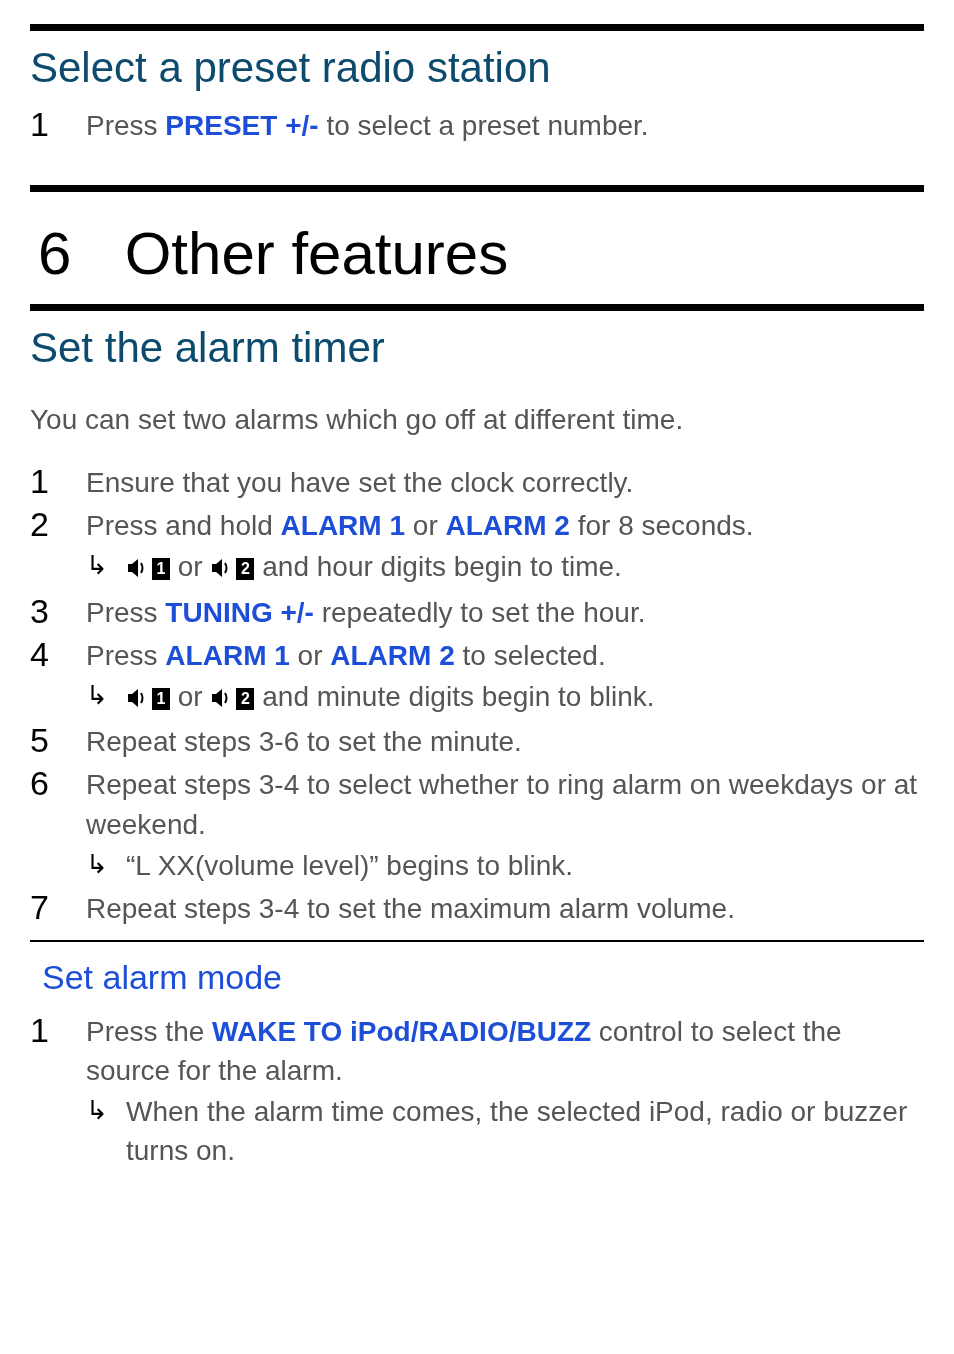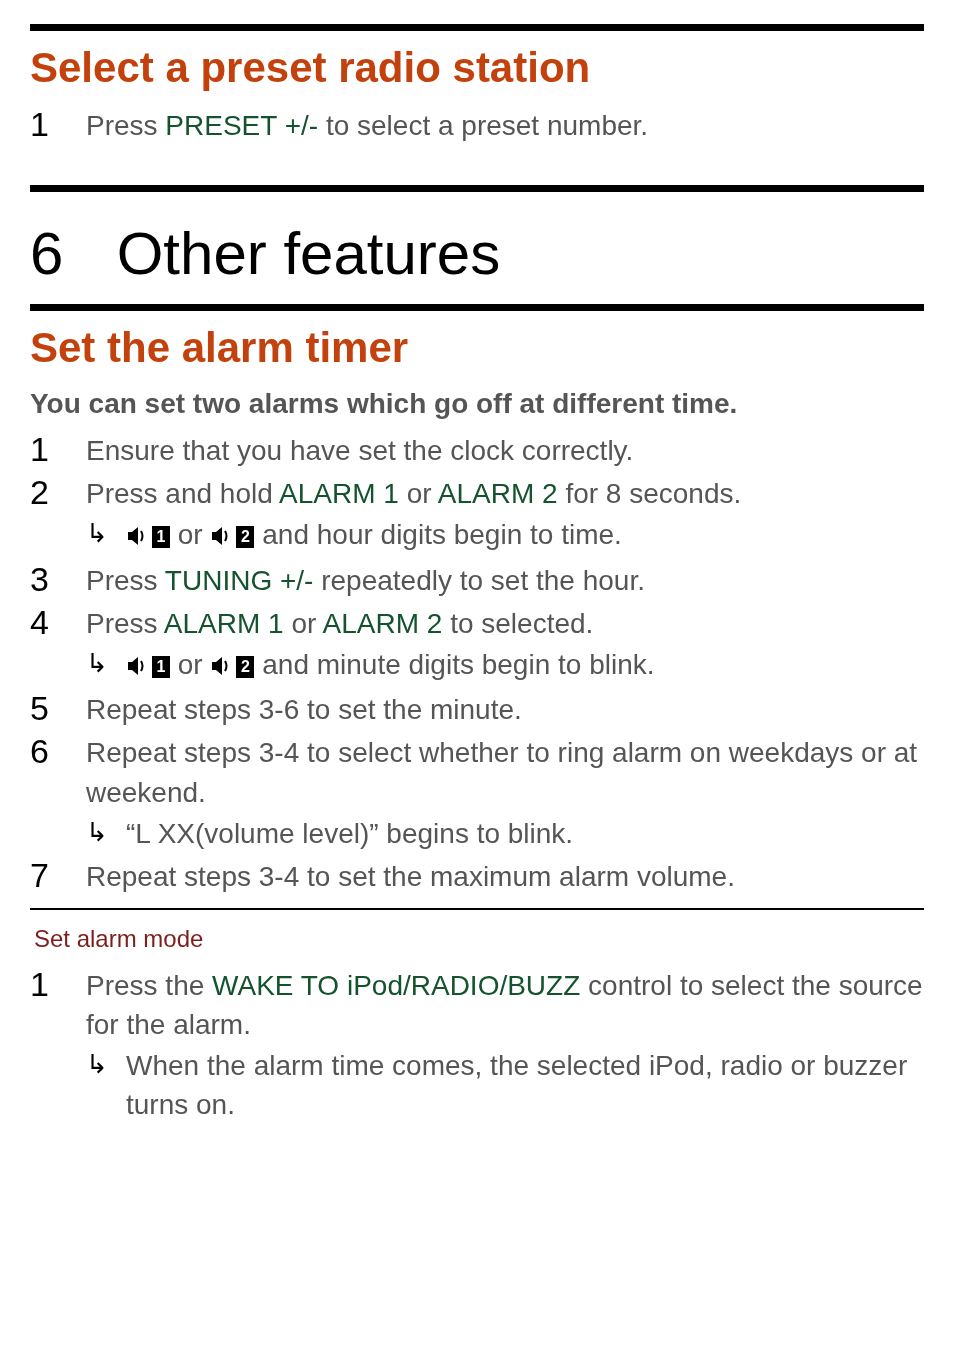--- a/index.html
+++ b/index.html
@@ -23,46 +23,45 @@
       border-top: 7px solid #000;
       margin: 4px 0 8px 0;
     }
     .hr-thin {
       border: none;
       border-top: 2px solid #000;
       margin: 12px 0;
     }
     .h2 {
       font-size: 42px;
-      color: #c2410c;
-      font-weight: bold;
+      color: #0c4a6e;
+      font-weight: normal;
       margin-bottom: 6px;
     }
     .h1 {
       font-size: 60px;
       color: #000;
       font-weight: normal;
-      margin: 20px 0 8px 0;
+      margin: 20px 0 8px 8px;
     }
     .h1-num {
       font-size: 60px;
       color: #000;
       font-weight: normal;
       display: inline-block;
       width: 70px;
     }
     .h3 {
-      font-size: 24px;
-      color: #7f1d1d;
-      font-weight: normal;
-      margin: 8px 4px;
+      font-size: 34px;
+      color: #1d4ed8;
+      font-weight: normal;
+      margin: 8px 12px;
     }
     .para {
-      margin: 6px 0;
-      font-weight: bold;
+      margin: 22px 0;
     }
     .step-row {
       display: flex;
       margin: 2px 0;
     }
     .step-num {
       font-size: 34px;
       color: #000;
       font-weight: normal;
       width: 56px;
@@ -80,22 +79,22 @@
     .sub-arrow {
       width: 40px;
       flex-shrink: 0;
       font-size: 26px;
       color: #000;
     }
     .sub-body {
       flex: 1;
     }
     .bold {
-      font-weight: normal;
-      color: #14532d;
+      font-weight: bold;
+      color: #1d4ed8;
     }
     .icon {
       display: inline-block;
       vertical-align: middle;
     }
     .boxnum {
       display: inline-block;
       width: 18px;
       height: 22px;
       background: #000;

